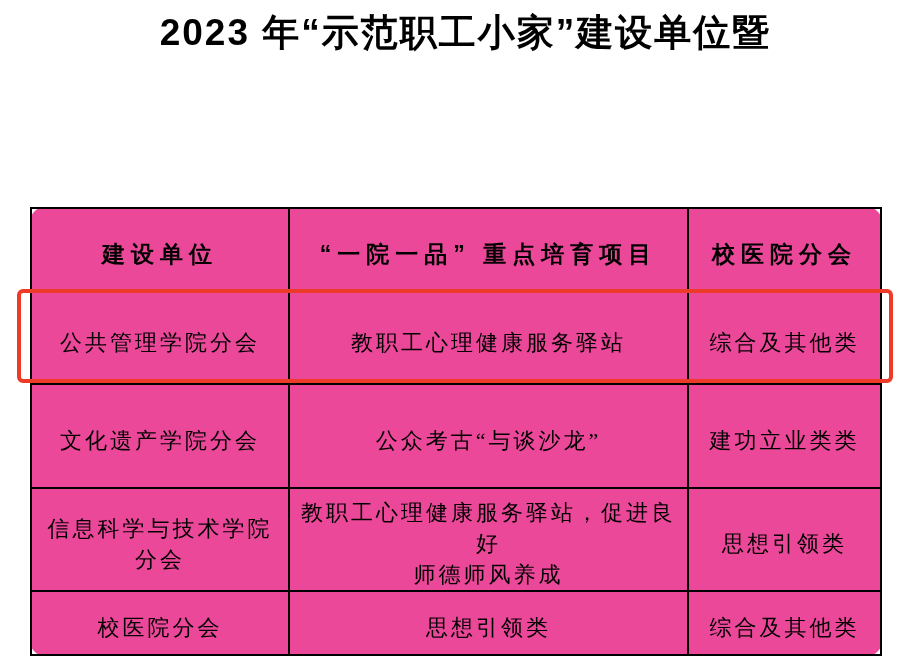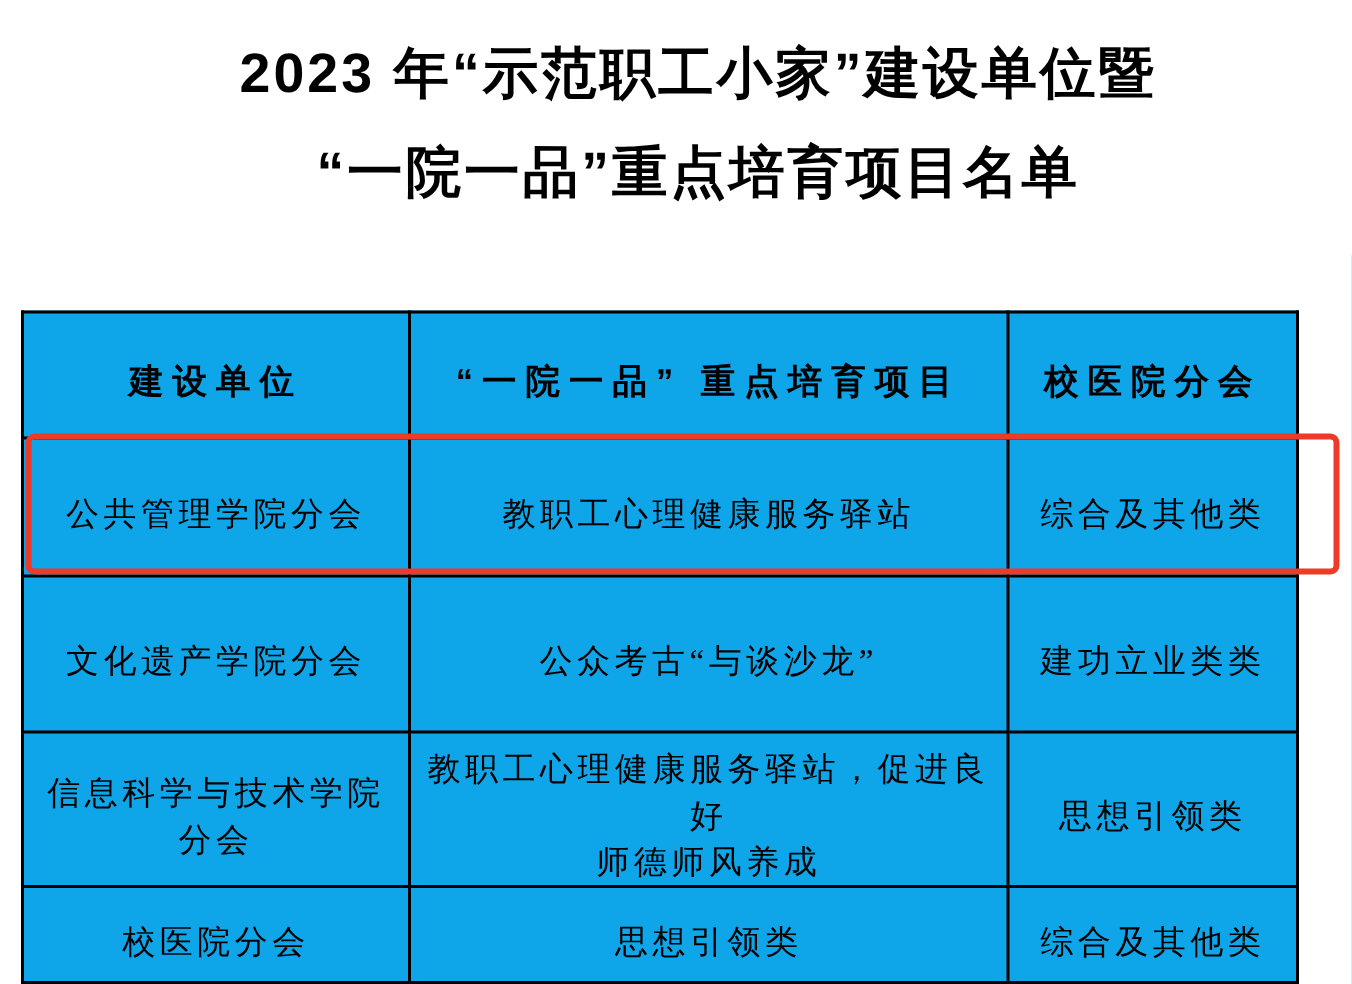--- a/index.html
+++ b/index.html
@@ -10,42 +10,43 @@
     font-family: "Liberation Sans", sans-serif;
   }
   .page {
     position: relative;
     width: 901px; height: 656px;
     background: #ffffff;
   }
   
   .title-block {
     position: absolute;
-    top: 16px; left: 0;
+    top: 0; left: 0;
     width: 901px;
     padding-left: 30px;
     text-align: center;
     color: #000000;
   }
   .title-line {
     font-size: 37px;
     font-weight: bold;
     line-height: 66px;
     letter-spacing: 2px;
     white-space: nowrap;
     font-family: "Liberation Sans", sans-serif;
   }
   
   table.doc-table {
     position: absolute;
-    left: 14px; top: 207px;
+    left: 30px; top: 207px;
     width: 850px;
     border-collapse: collapse;
     table-layout: fixed;
-    background: #0ea5e9;
+    background: #ec4899;
+    border-radius: 15px;
   }
   table.doc-table td, table.doc-table th {
     border: 2px solid #000000;
     text-align: center;
     vertical-align: middle;
     color: #000000;
     padding: 8px 4px 0 4px;
     white-space: pre-line;
   }
   table.doc-table th {
@@ -78,21 +79,20 @@
     pointer-events: none;
   }
 </style>
 </head>
 <body>
 
 <div class="page">
 
   <div class="title-block">
     <div class="title-line">2023 年“示范职工小家”建设单位暨</div>
-    <div class="title-line">“一院一品”重点培育项目名单</div>
   </div>
 
   <table class="doc-table">
     <colgroup>
       <col style="width:258px">
       <col style="width:399px">
       <col style="width:193px">
     </colgroup>
     <tbody>
       <tr class="hdr-row">

